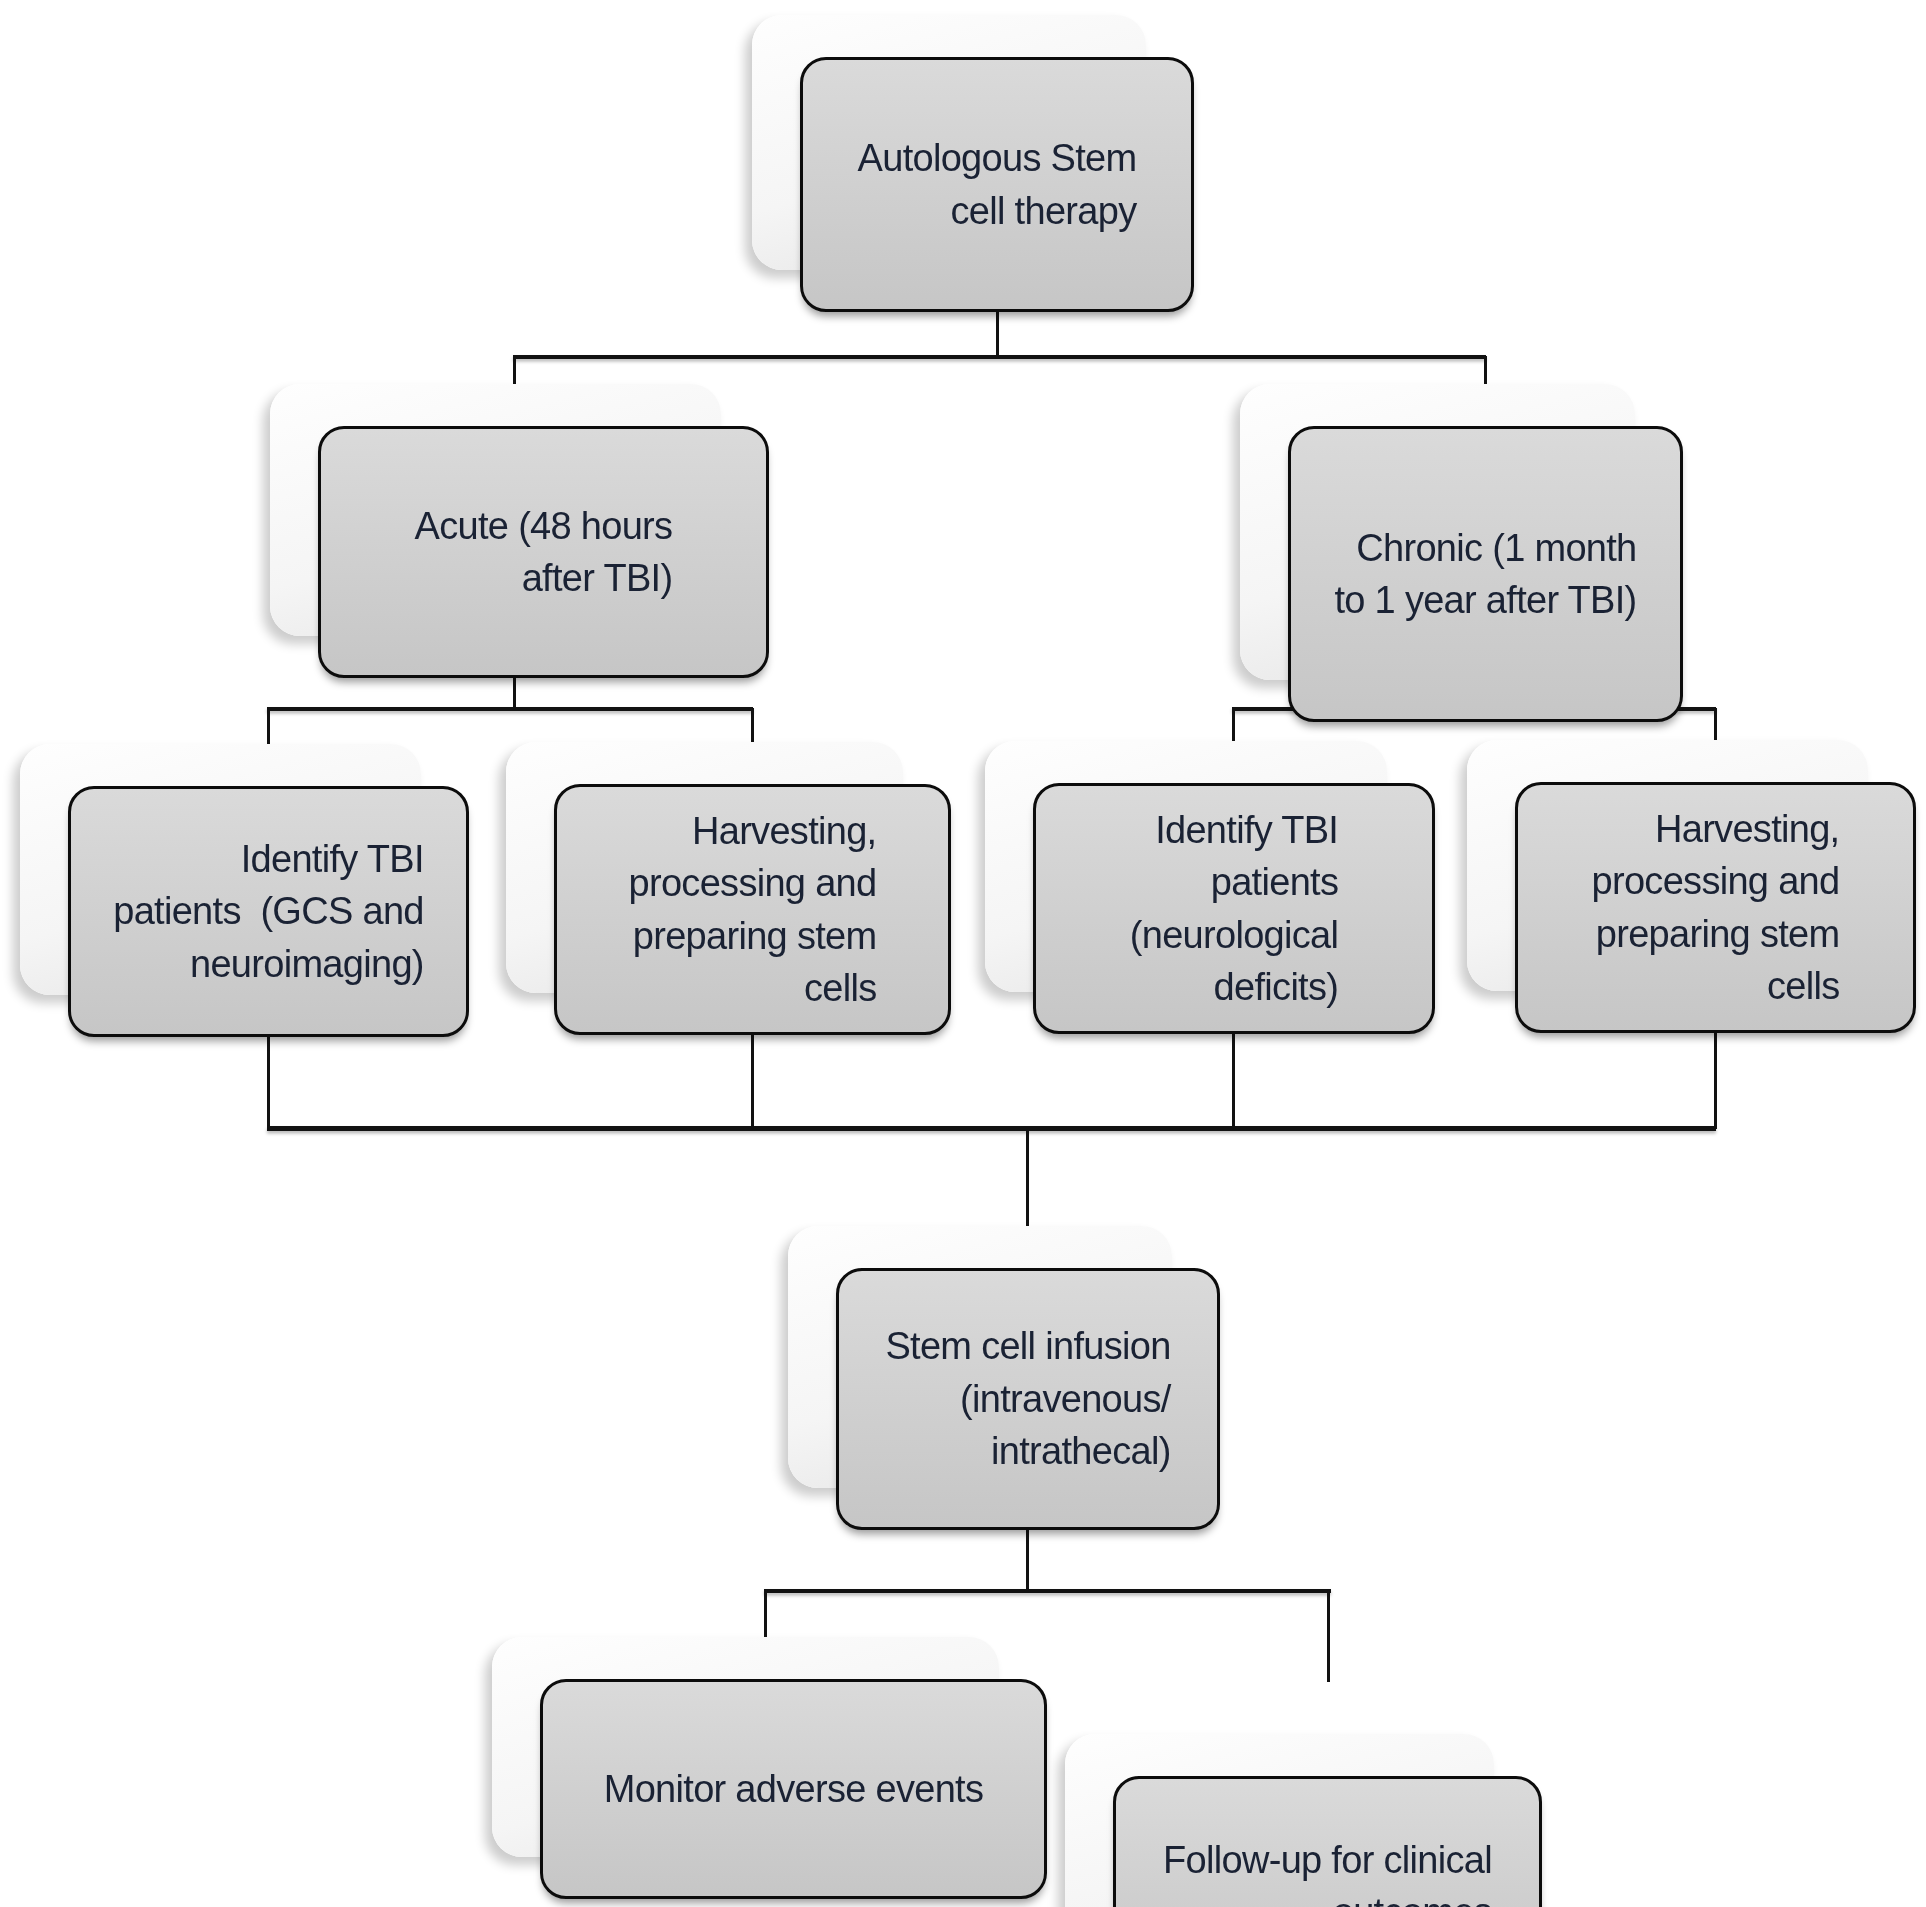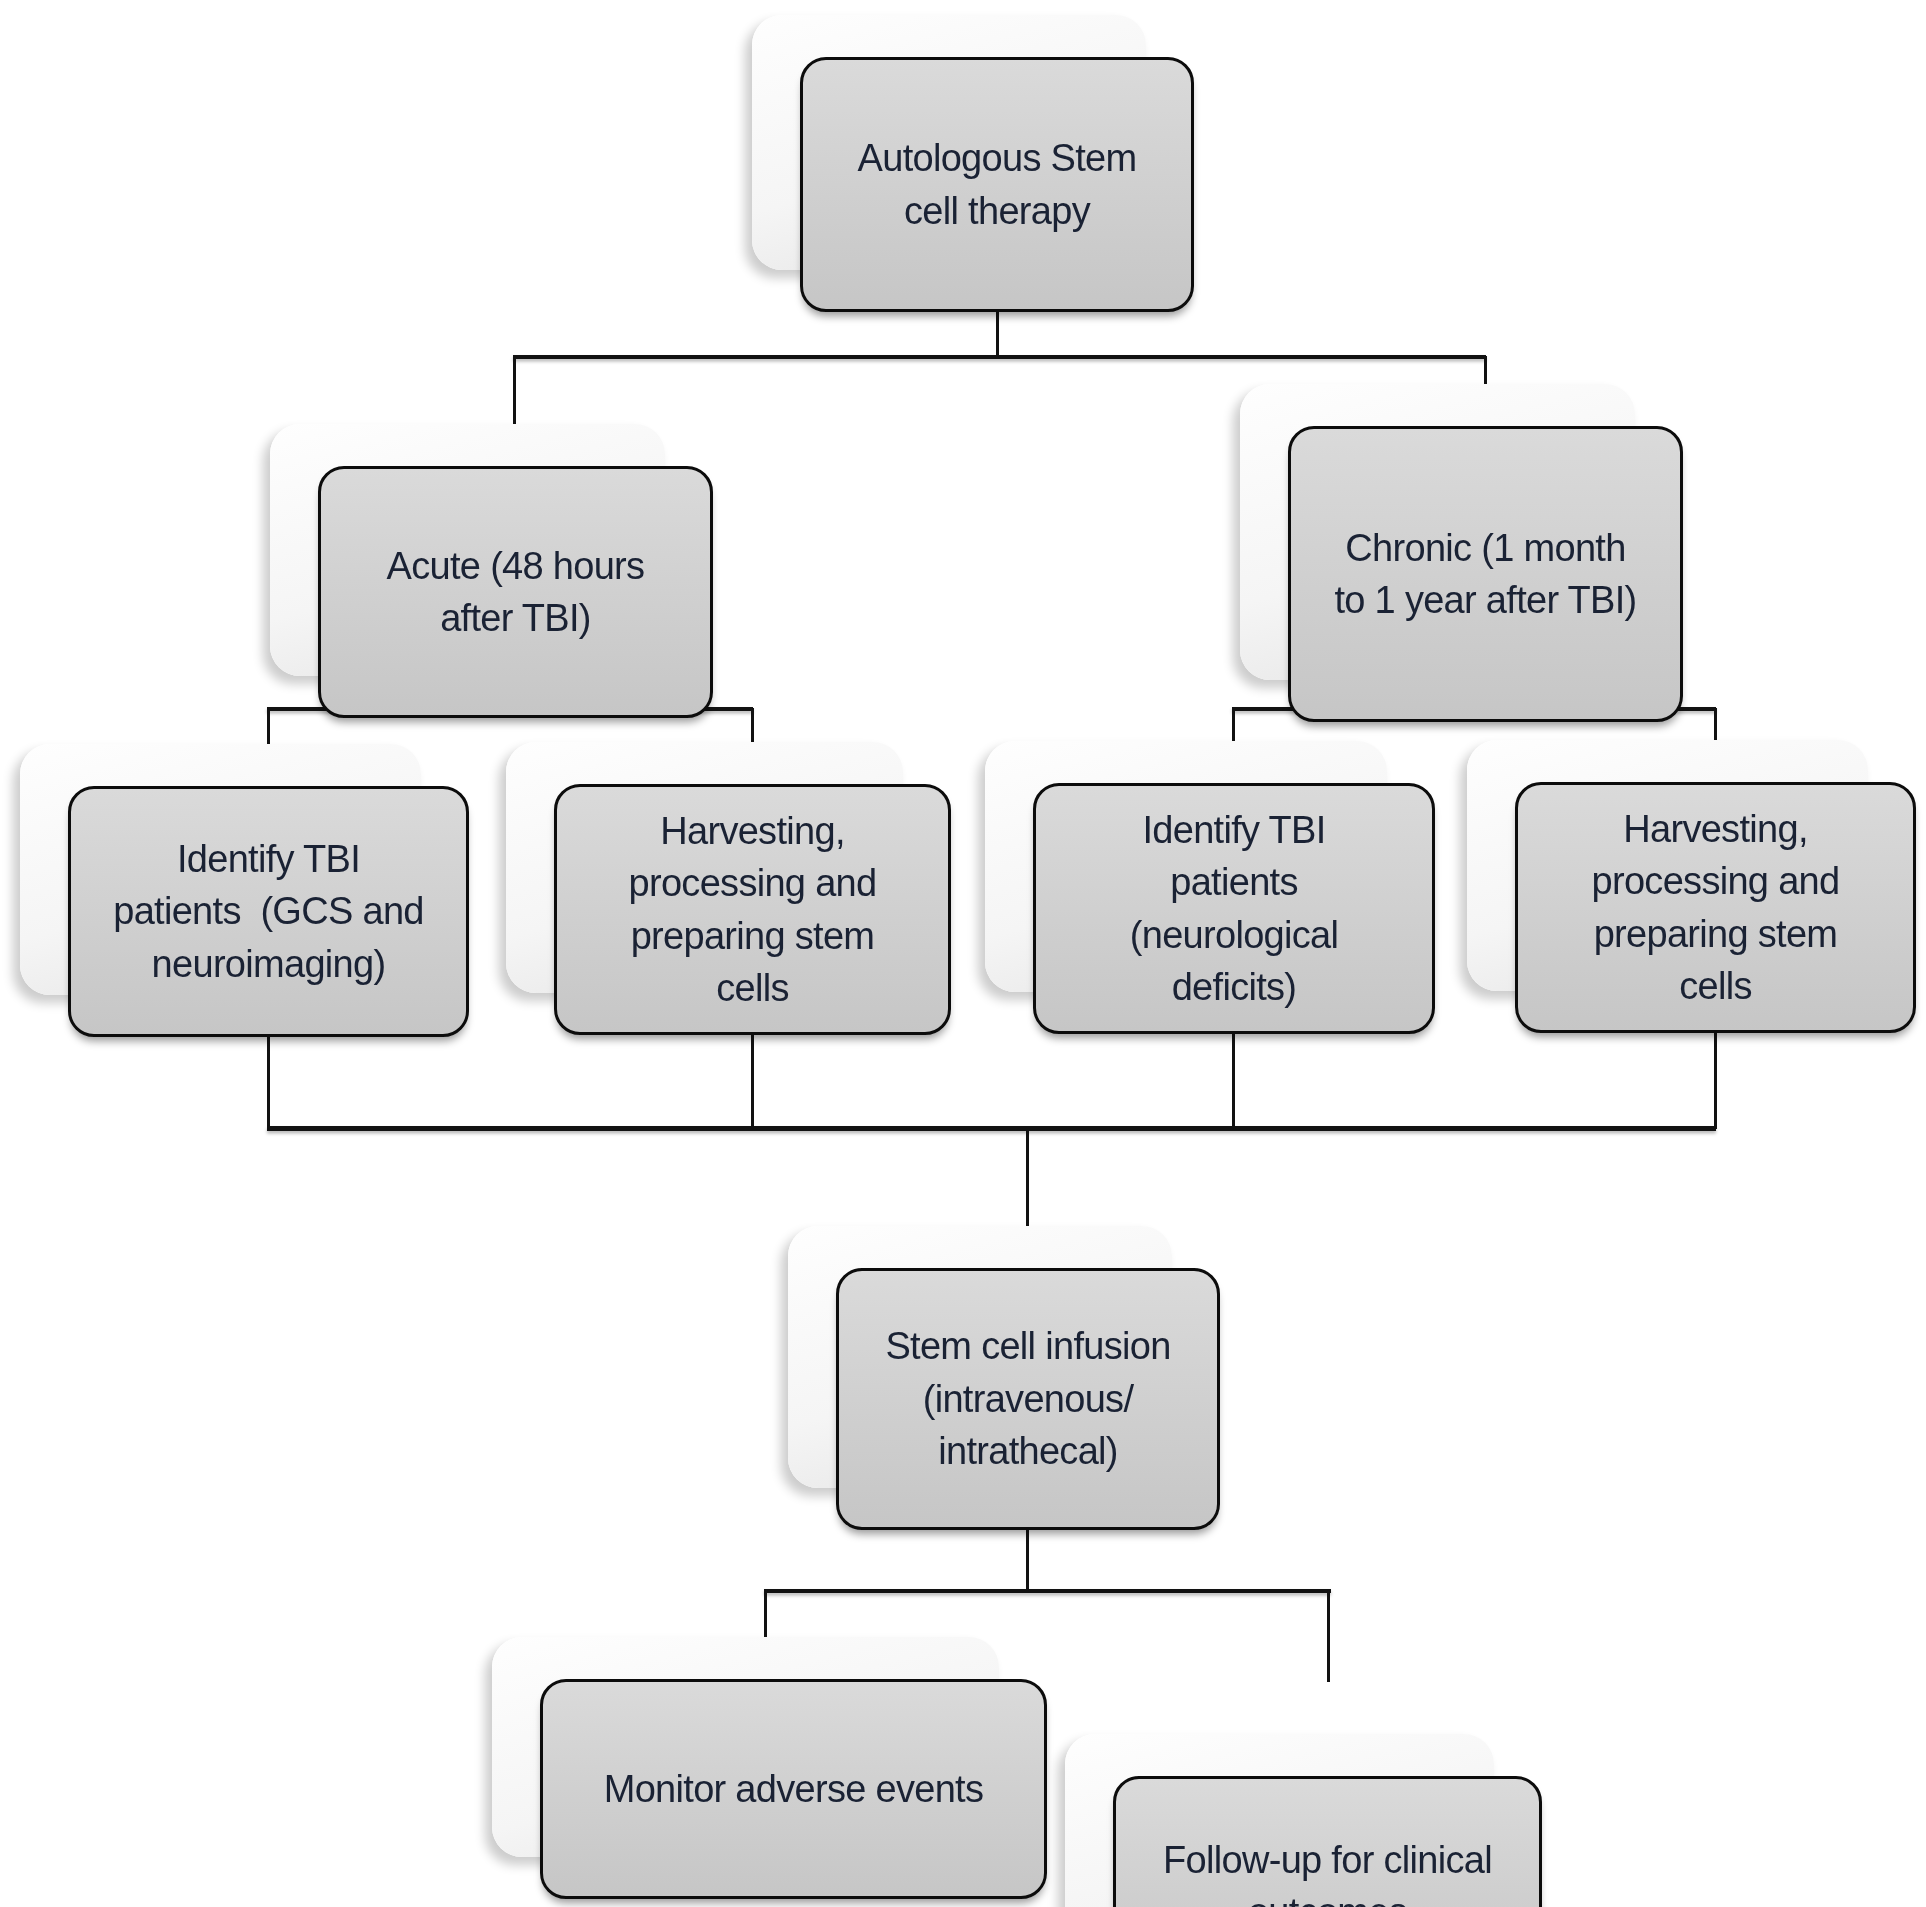--- a/index.html
+++ b/index.html
@@ -52,21 +52,21 @@
   .card {
     position: absolute;
     left: 0; top: 0; right: 0; bottom: 0;
     background: linear-gradient(180deg, #dadada 0%, #d1d1d1 45%, #c6c6c6 100%);
     border: 3.9px solid #0c0c0c;
     border-radius: 26px;
     box-shadow: 0 7.8px 9px -3.9px rgba(0,0,0,0.40);
     display: flex;
     align-items: center;
     justify-content: center;
-    text-align: center;
+    text-align: right;
   }
   .label {
     white-space: pre;
     font-size: 38px;
     line-height: 1.38;
     letter-spacing: -0.7px;
     color: #1a2234;
     font-weight: 400;
   }
 </style>
@@ -103,21 +103,21 @@
   <div class="v" style="left:1327px;top:1590px;height:92px;"></div>
 
   <div class="node" style="left:800px;top:57px;width:394px;height:255px;">
     <div class="card-shadow"></div>
     <div class="card">
       <span class="label">Autologous Stem
 cell therapy</span>
     </div>
   </div>
 
-  <div class="node" style="left:318px;top:426px;width:395px;height:252px;margin-top:40px;">
+  <div class="node" style="left:318px;top:426px;width:451px;height:252px;">
     <div class="card-shadow"></div>
     <div class="card">
       <span class="label">Acute (48 hours
 after TBI)</span>
     </div>
   </div>
 
   <div class="node" style="left:1288px;top:426px;width:395px;height:296px;">
     <div class="card-shadow"></div>
     <div class="card">

